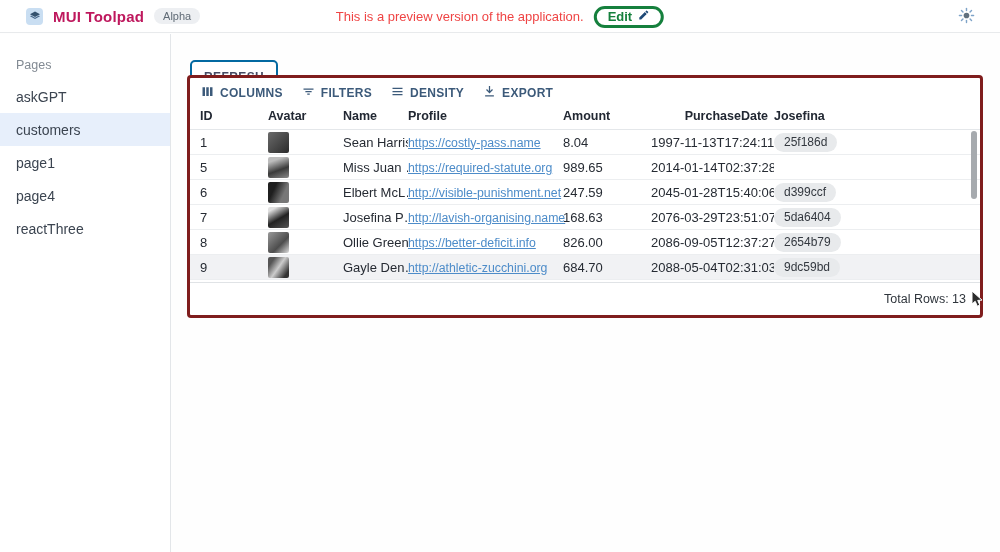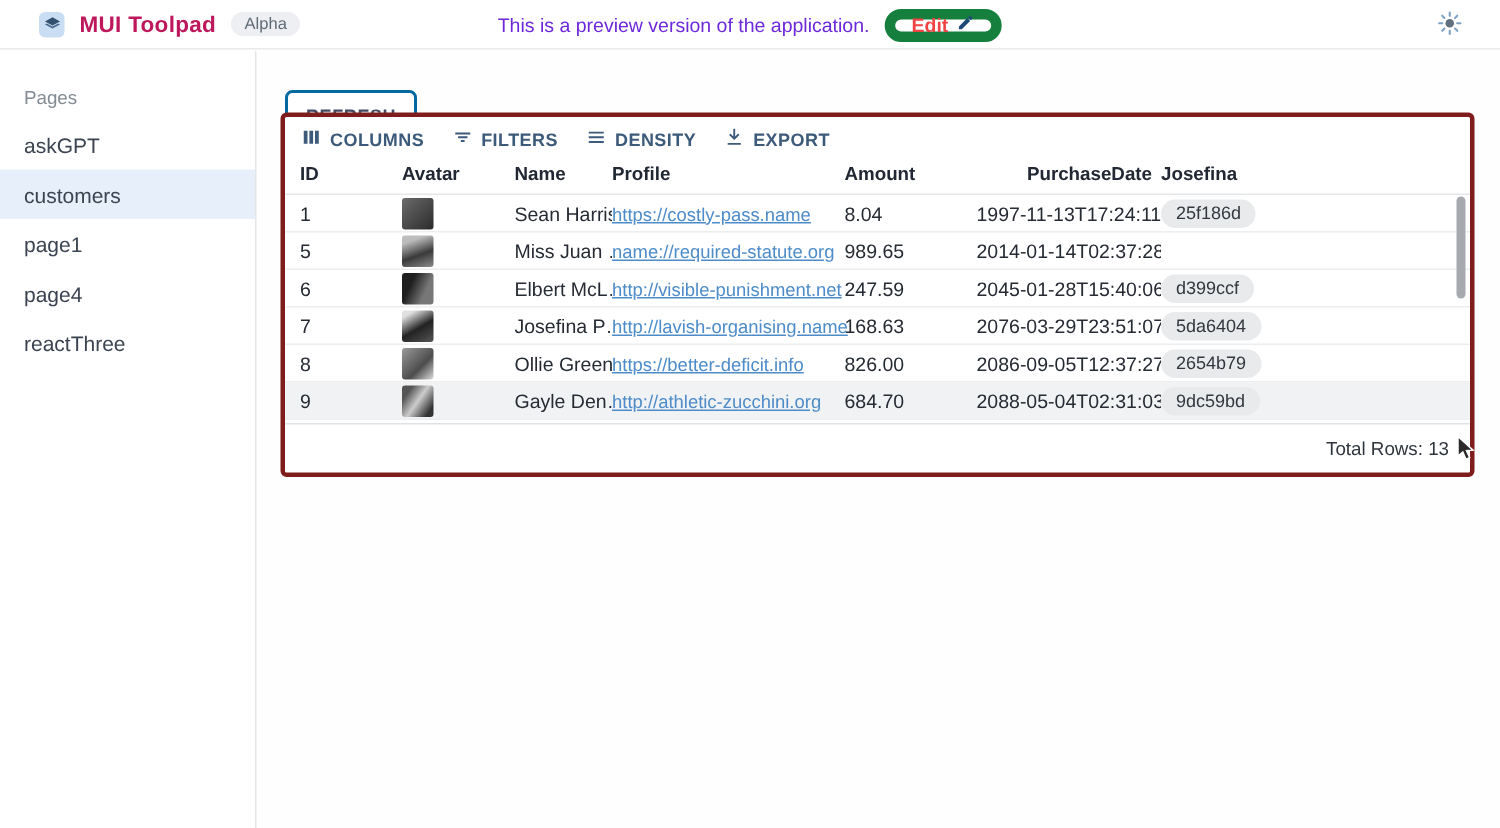--- a/index.html
+++ b/index.html
@@ -10,23 +10,23 @@
   
   .topbar { position:absolute; top:0; left:0; right:0; height:33px; background:#fff;
     border-bottom:1px solid #e8eaec; display:flex; align-items:center; padding:0 16px; }
   .logo-chip { width:17px; height:17px; border-radius:4px; background:#c9def2;
     display:flex; align-items:center; justify-content:center; margin-left:10px; flex:none; }
   .app-title { margin-left:10px; font-size:15px; font-weight:bold; color:#be185d; letter-spacing:.2px; }
   .alpha-chip { margin-left:10px; background:#edeff2; color:#5f6a75; font-size:11px;
     padding:2px 9px; border-radius:10px; }
   .center-group { position:absolute; left:50%; top:0; height:33px; transform:translateX(-50%);
     display:flex; align-items:center; gap:10px; white-space:nowrap; }
-  .preview-text { color:#6d28d9; font-size:13px; }
+  .preview-text { color:#ef4444; font-size:13px; }
   .edit-btn { display:inline-flex; align-items:center; gap:6px; height:22px; padding:0 11px;
-    border:7px solid #15803d; border-radius:11px; background:#fff; color:#ef4444;
+    border:3px solid #15803d; border-radius:11px; background:#fff; color:#15803d;
     font-size:13px; font-weight:bold; cursor:pointer; font-family:inherit; }
   .theme-btn { position:absolute; right:24px; top:7px; width:20px; height:20px; border:none;
     background:transparent; cursor:pointer; display:flex; align-items:center; justify-content:center; }
 
   
   .sidebar { position:absolute; top:34px; left:0; width:171px; bottom:0; background:#fff;
     border-right:1px solid #e3e6e9; }
   .side-header { padding:24px 16px 8px; font-size:12.5px; color:#828a93; }
   .side-item { height:33px; display:flex; align-items:center; padding:0 16px;
     font-size:14px; color:#3b4450; cursor:pointer; }
@@ -189,21 +189,21 @@
             <div class="cell c-amount">8.04</div>
             <div class="cell c-date">1997-11-13T17:24:11.769Z</div>
             <div class="cell c-order"><span class="chip">25f186d</span></div>
           </div>
           <div class="row">
             <div class="cell c-id">5</div>
             <div class="cell c-avatar">
               <span class="avatar"></span>
             </div>
             <div class="cell c-name">Miss Juan …</div>
-            <div class="cell c-profile"><a class="link" href="#">name://required-statute.org</a></div>
+            <div class="cell c-profile"><a class="link" href="#">https://required-statute.org</a></div>
             <div class="cell c-amount">989.65</div>
             <div class="cell c-date">2014-01-14T02:37:28.536Z</div>
           </div>
           <div class="row">
             <div class="cell c-id">6</div>
             <div class="cell c-avatar">
               <span class="avatar"></span>
             </div>
             <div class="cell c-name">Elbert McL…</div>
             <div class="cell c-profile"><a class="link" href="#">http://visible-punishment.net</a></div>

